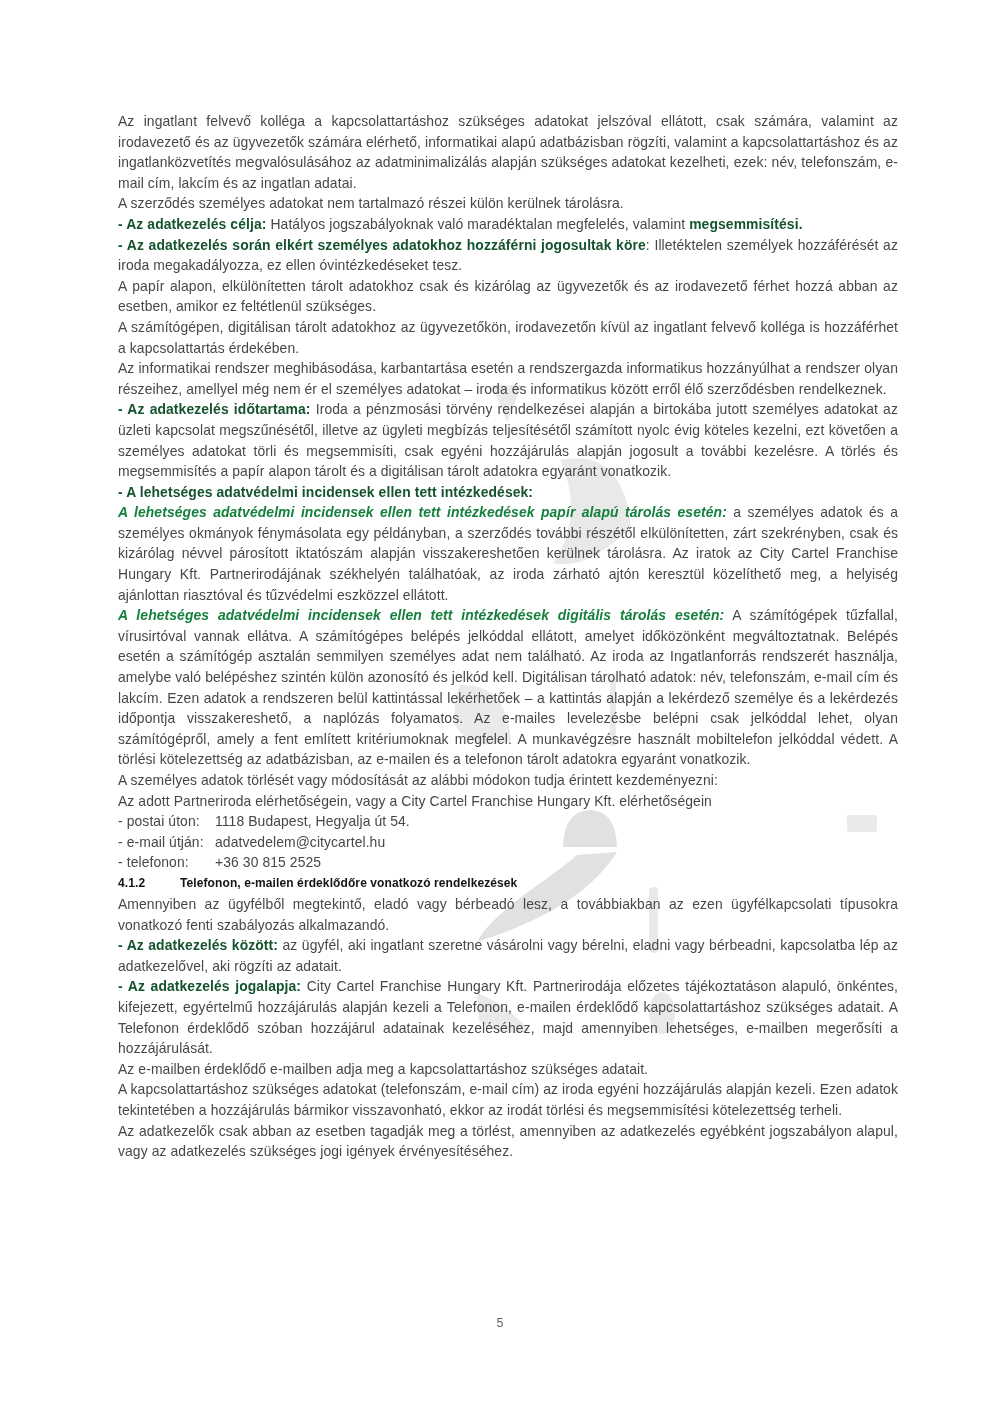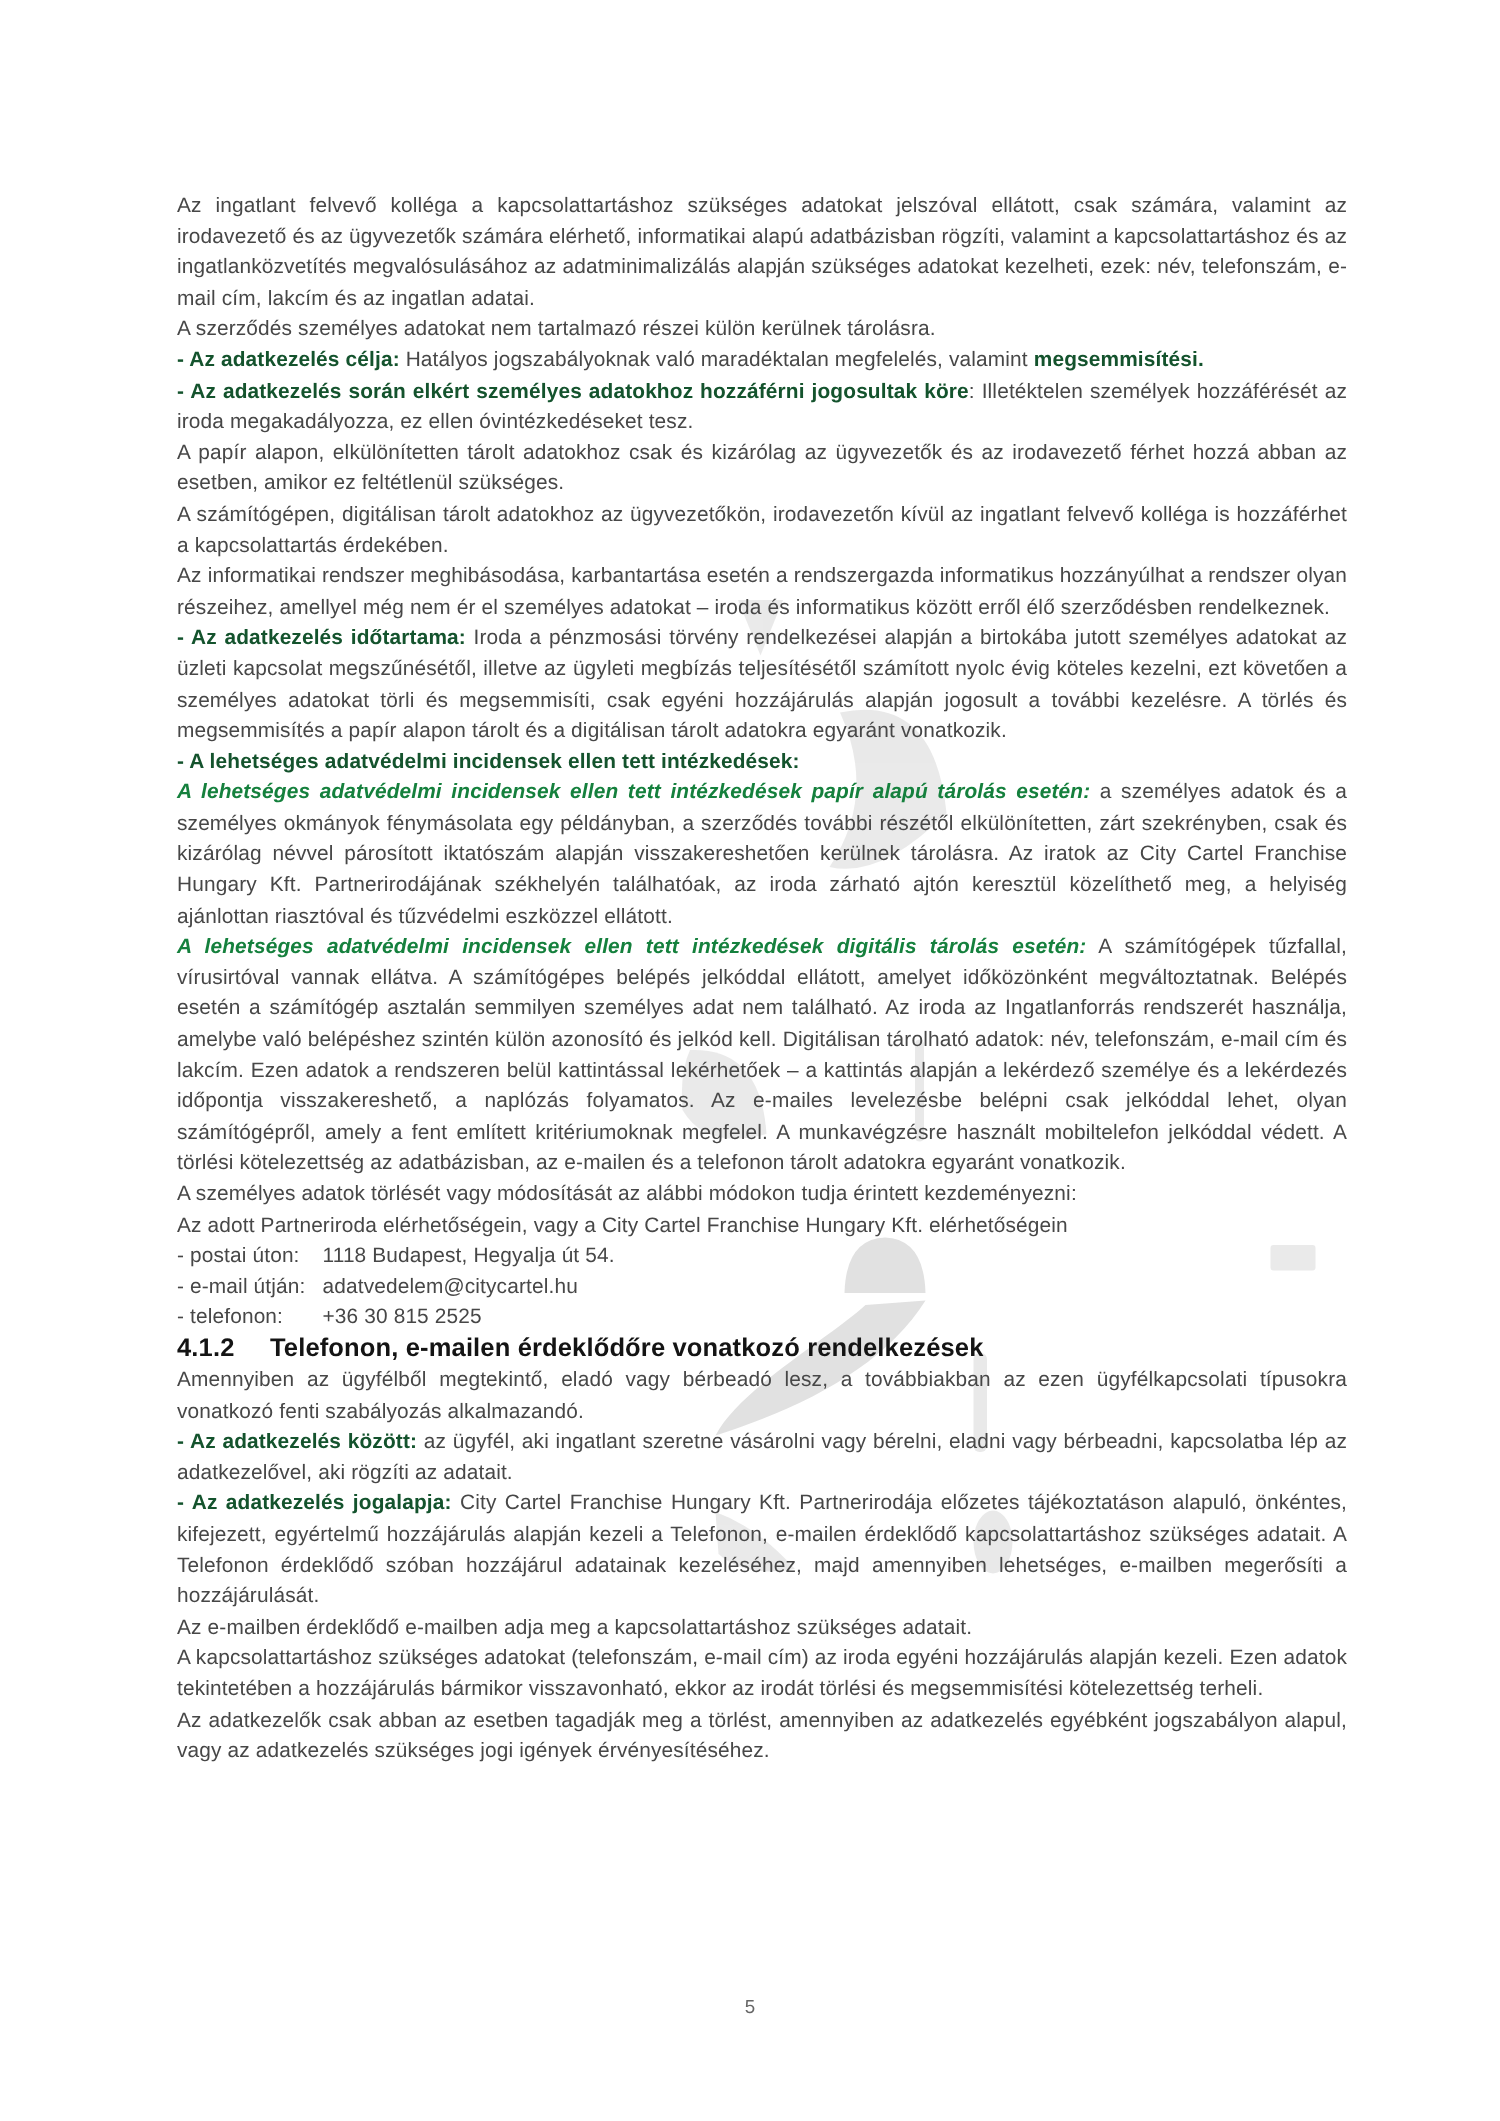--- a/index.html
+++ b/index.html
@@ -3,21 +3,21 @@
 <meta charset="utf-8">
 <style>
   html,body{margin:0;padding:0;}
   body{
     width:1000px;height:1414px;
     background:#ffffff;
     font-family:"Liberation Sans", sans-serif;
     position:relative;
     overflow:hidden;
   }
-  .page{position:absolute;inset:0;margin-top:15px;}
+  .page{position:absolute;inset:0;}
   
   .watermark{
     position:absolute;left:425px;top:355px;width:470px;height:690px;
     z-index:0;pointer-events:none;
   }
   .doc{
     position:absolute;left:118px;top:111px;width:780px;
     z-index:1;
     color:#474747;
     font-size:13.9px;line-height:20.6px;
@@ -25,21 +25,21 @@
     letter-spacing:0.1px;
   }
   .doc p{margin:0;}
   .run-b{font-weight:bold;color:#14532d;}
   .run-bi{font-weight:bold;font-style:italic;color:#15803d;}
   .contact-line{text-align:left;}
   .contact-label{display:inline-block;width:97px;}
   .heading{
     margin:16px 0 2px 0;
     font-weight:bold;color:#141414;
-    font-size:17px;line-height:21px;
+    font-size:12px;line-height:21px;
     text-align:left;
   }
   .h-num{display:inline-block;width:62px;}
   .page-number{
     position:absolute;left:0;top:1316px;width:1000px;
     text-align:center;color:#666666;font-size:12.5px;
     z-index:1;
   }
 </style>
 </head>

